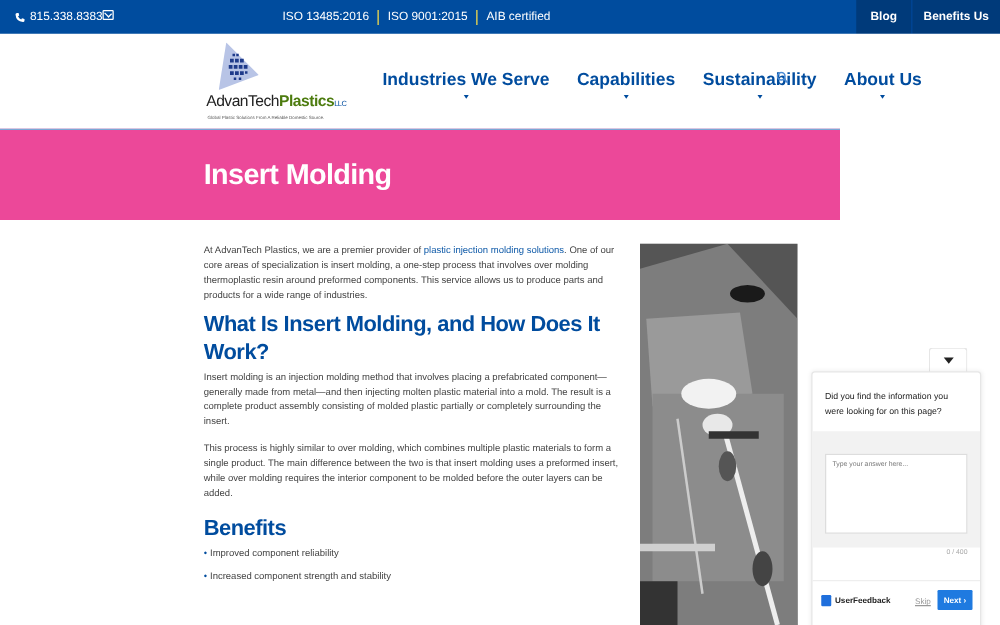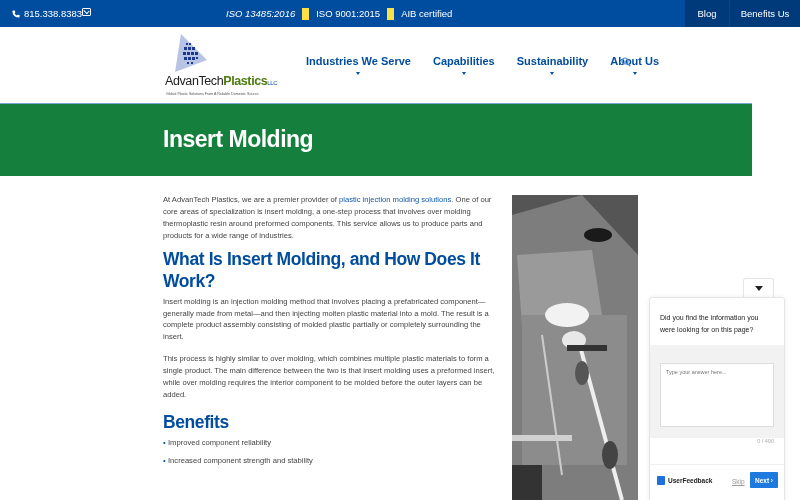--- a/index.html
+++ b/index.html
@@ -5,45 +5,45 @@
   * { box-sizing: border-box; margin: 0; padding: 0; }
   html, body { width: 800px; height: 500px; overflow: hidden; background: #fff; }
   body { font-family: "Liberation Sans", sans-serif; color: #333; position: relative; }
 
   
   .topbar { position: absolute; left: 0; top: 0; width: 800px; height: 36px; background: #004c9e; color: #fff; font-size: 9.5px; }
   .topbar .phone { position: absolute; left: 12px; top: 8px; display: flex; align-items: center; gap: 4px; }
   .topbar .mail { position: absolute; left: 82px; top: 8px; width: 9px; height: 8px; border: 1.2px solid #fff; border-radius: 1px; }
   .topbar .mail::after { content: ""; position: absolute; left: 1px; top: 0px; width: 4px; height: 3px; border-right: 1px solid #fff; border-bottom: 1px solid #fff; transform: rotate(45deg); }
   .certs { position: absolute; left: 226px; top: 8px; display: flex; align-items: center; }
-  .certs span { padding: 0 7px; border-left: 7px solid #fde047; line-height: 12px; }
-  .certs span:first-child { border-left: none; padding-left: 0; font-style: italic; }
+  .certs span { padding: 0 7px; border-left: 1px solid #fde047; line-height: 12px; }
+  .certs span:first-child { border-left: none; padding-left: 0; }
   .toplinks { position: absolute; right: 0; top: 0; height: 27px; display: flex; }
-  .toplinks a { display: flex; align-items: center; justify-content: center; height: 27px; color: #fff; text-decoration: none; font-weight: normal; font-size: 9.5px; }
+  .toplinks a { display: flex; align-items: center; justify-content: center; height: 27px; color: #fff; text-decoration: none; font-weight: bold; font-size: 9.5px; }
   .toplinks .blog { width: 45px; background: #003a7a; border-right: 1px solid #00479a; }
   .toplinks .contact { width: 70px; background: #003a7a; }
   .toplinks .quote { width: 88px; background: #000; }
 
   
   .header { position: absolute; left: 0; top: 27px; width: 800px; height: 76px; background: #fff; }
   .logo { position: absolute; left: 165px; top: 3px; width: 115px; height: 72px; }
   .logo-mark { position: absolute; left: 10px; top: 4px; width: 32px; height: 38px; }
   .logo-text { position: absolute; left: 0; top: 44px; font-size: 12.5px; letter-spacing: -0.4px; color: #222; white-space: nowrap; }
   .logo-text b { color: #4d7c0f; font-weight: bold; }
   .logo-text small { font-size: 6px; color: #004c9e; }
   .logo-tag { position: absolute; left: 1px; top: 62px; font-size: 3.6px; color: #555; white-space: nowrap; }
 
   .nav { position: absolute; left: 306px; top: 28px; display: flex; }
-  .nav .item { position: relative; color: #004c9e; font-weight: bold; font-size: 11px; margin-right: 22px; text-align: center; }
+  .nav .item { position: relative; color: #004c9e; font-weight: bold; font-size: 14px; margin-right: 22px; text-align: center; }
   .nav .item.active span { }
   .nav .caret { display: block; width: 0; height: 0; border-left: 2.5px solid transparent; border-right: 2.5px solid transparent; border-top: 3px solid #004c9e; margin: 5px auto 0; }
   .search { position: absolute; left: 621px; top: 30px; width: 10px; height: 10px; }
 
   
-  .hero { position: absolute; left: 0; top: 103px; width: 752px; height: 73px; background: #15803d; border-top: 1px solid #7aa6d6; }
+  .hero { position: absolute; left: 0; top: 103px; width: 672px; height: 73px; background: #ec4899; border-top: 1px solid #7aa6d6; }
   .hero h1 { position: absolute; left: 163px; top: 22px; color: #fff; font-size: 23px; font-weight: bold; letter-spacing: -0.5px; }
 
   
   .content { position: absolute; left: 163px; top: 194px; width: 340px; font-size: 7.6px; line-height: 11.9px; color: #444; }
   .content p { margin-bottom: 10px; }
   .content a { color: #0f5aa8; text-decoration: none; }
   .content h2 { color: #004c9e; font-size: 17.5px; font-weight: bold; letter-spacing: -0.4px; line-height: 22px; margin: -4px 0 4px; }
   .content ul { list-style: none; }
   .content li { margin-bottom: 6.5px; position: relative; padding-left: 5px; }
   .content li::before { content: "•"; position: absolute; left: 0; color: #004c9e; }

